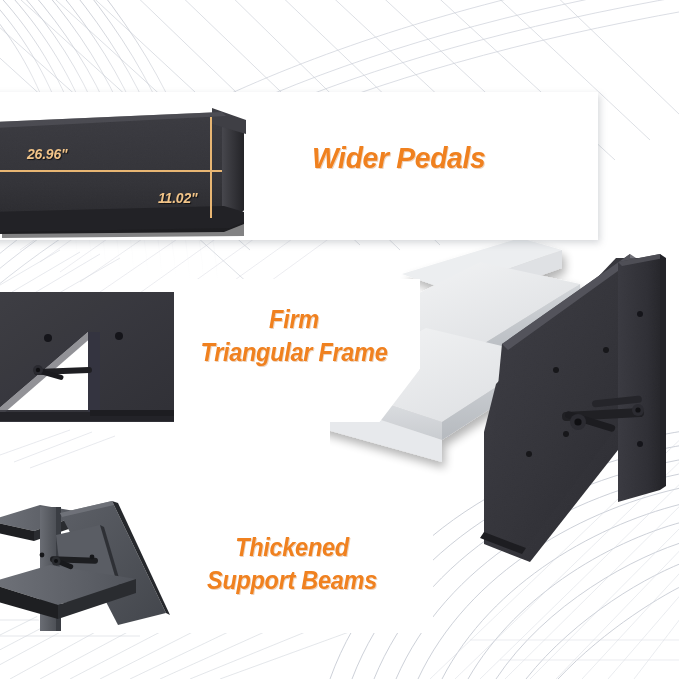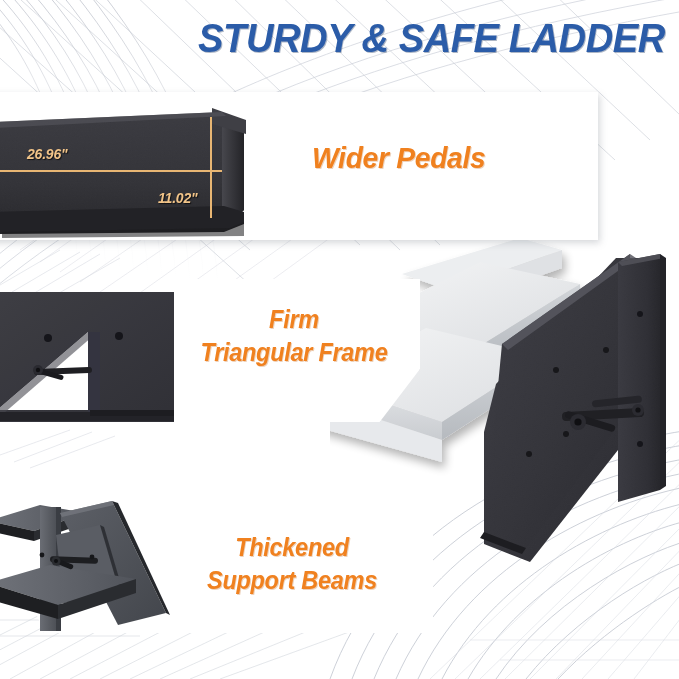--- a/index.html
+++ b/index.html
@@ -279,23 +279,20 @@
       <path d="M0,285 L60,250"></path>
       <path d="M12,292 L80,252"></path>
       <path d="M26,298 L100,254"></path>
       <path d="M40,304 L120,258"></path>
       <path d="M0,455 L70,430"></path>
       <path d="M14,462 L92,432"></path>
       <path d="M30,468 L115,436"></path>
     </g>
   </svg>
 
-  <div class="title-wrap">
-    <div class="title-text">STURDY &amp; SAFE LADDER</div>
-  </div>
 
   <div class="card" id="card-top"></div>
 
   <svg class="product" id="prod-pedal" viewBox="0 0 270 140" xmlns="http://www.w3.org/2000/svg">
     <defs>
       <linearGradient id="pedTop" x1="0" y1="0" x2="0" y2="1">
         <stop offset="0%" stop-color="#2e2e33"></stop>
         <stop offset="100%" stop-color="#3d3d43"></stop>
       </linearGradient>
       <linearGradient id="pedFace" x1="0" y1="0" x2="0" y2="1">

